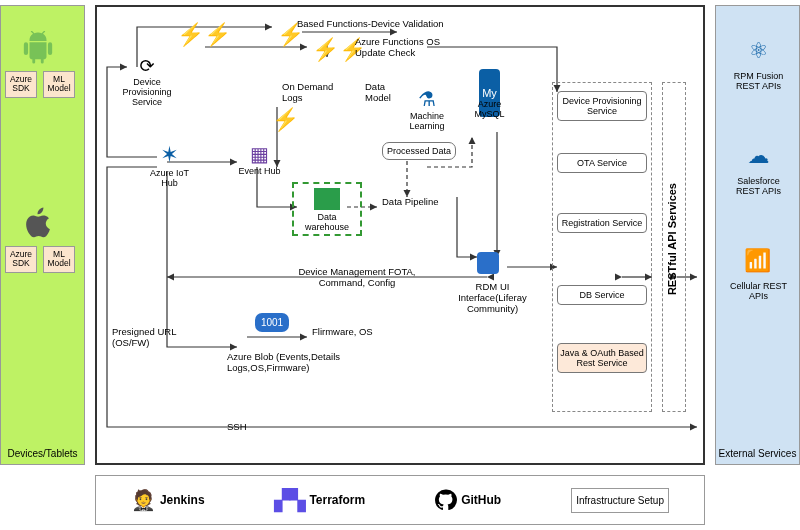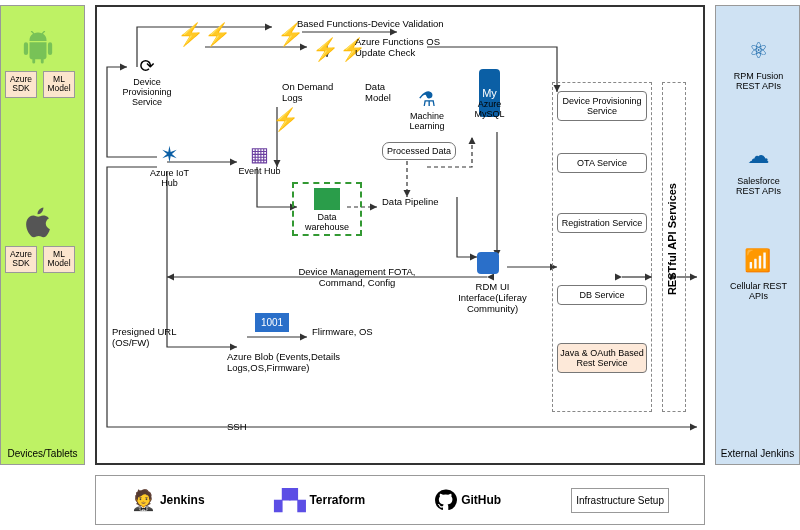--- a/index.html
+++ b/index.html
@@ -122,21 +122,21 @@
     <div style="background:#2a9d4a;width:26px;height:22px;margin:2px auto;"></div>
     <div style="text-align:center;font-size:9px;">Data warehouse</div>
   </div>
 
   <div class="icon-box" style="left:380px; top:245px;"><span class="blue-cube"></span></div>
   <div class="label" style="left:348px; top:275px; width:95px; text-align:center;">RDM UI Interface(Liferay Community)</div>
 
   <div class="label" style="left:200px; top:260px; width:120px; text-align:center;">Device Management FOTA, Command, Config</div>
 
   <div class="icon-box" style="left:140px; top:310px; width:70px;">
-    <span style="background:#2a6fc9;color:#fff;padding:4px 6px;border-radius:0;font-size:10px;">1001</span>
+    <span style="background:#2a6fc9;color:#fff;padding:4px 6px;border-radius:7px;font-size:10px;">1001</span>
   </div>
   <div class="label" style="left:130px; top:345px; width:120px;">Azure Blob (Events,Details Logs,OS,Firmware)</div>
   <div class="label" style="left:215px; top:320px; width:70px;">Flirmware, OS</div>
   <div class="label" style="left:15px; top:320px; width:70px;">Presigned URL (OS/FW)</div>
   <div class="label" style="left:130px; top:415px;">SSH</div>
 
   <div style="position:absolute; left:455px; top:75px; width:100px; height:330px; border:1px dashed #888;">
     <div class="svc-box" style="left:4px; top:8px;">Device Provisioning Service</div>
     <div class="svc-box" style="left:4px; top:70px;">OTA Service</div>
     <div class="svc-box" style="left:4px; top:130px;">Registration Service</div>
@@ -155,21 +155,21 @@
     <span>RPM Fusion REST APIs</span>
   </div>
   <div class="icon-box" style="left:10px; top:130px; width:65px;">
     <div class="ext-icon">☁</div>
     <span>Salesforce REST APIs</span>
   </div>
   <div class="icon-box" style="left:10px; top:235px; width:65px;">
     <div class="ext-icon" style="color:#000;">📶</div>
     <span>Cellular REST APIs</span>
   </div>
-  <div class="panel-label">External Jenkins</div>
+  <div class="panel-label">External Services</div>
 </div>
 
 <div class="panel bottom-panel">
   <div class="bottom-item">
     <span style="font-size:20px;">🤵</span>
     <span>Jenkins</span>
   </div>
   <div class="bottom-item">
     <span style="color:#5c4ee5;font-size:20px;">▞▚</span>
     <span>Terraform</span>

